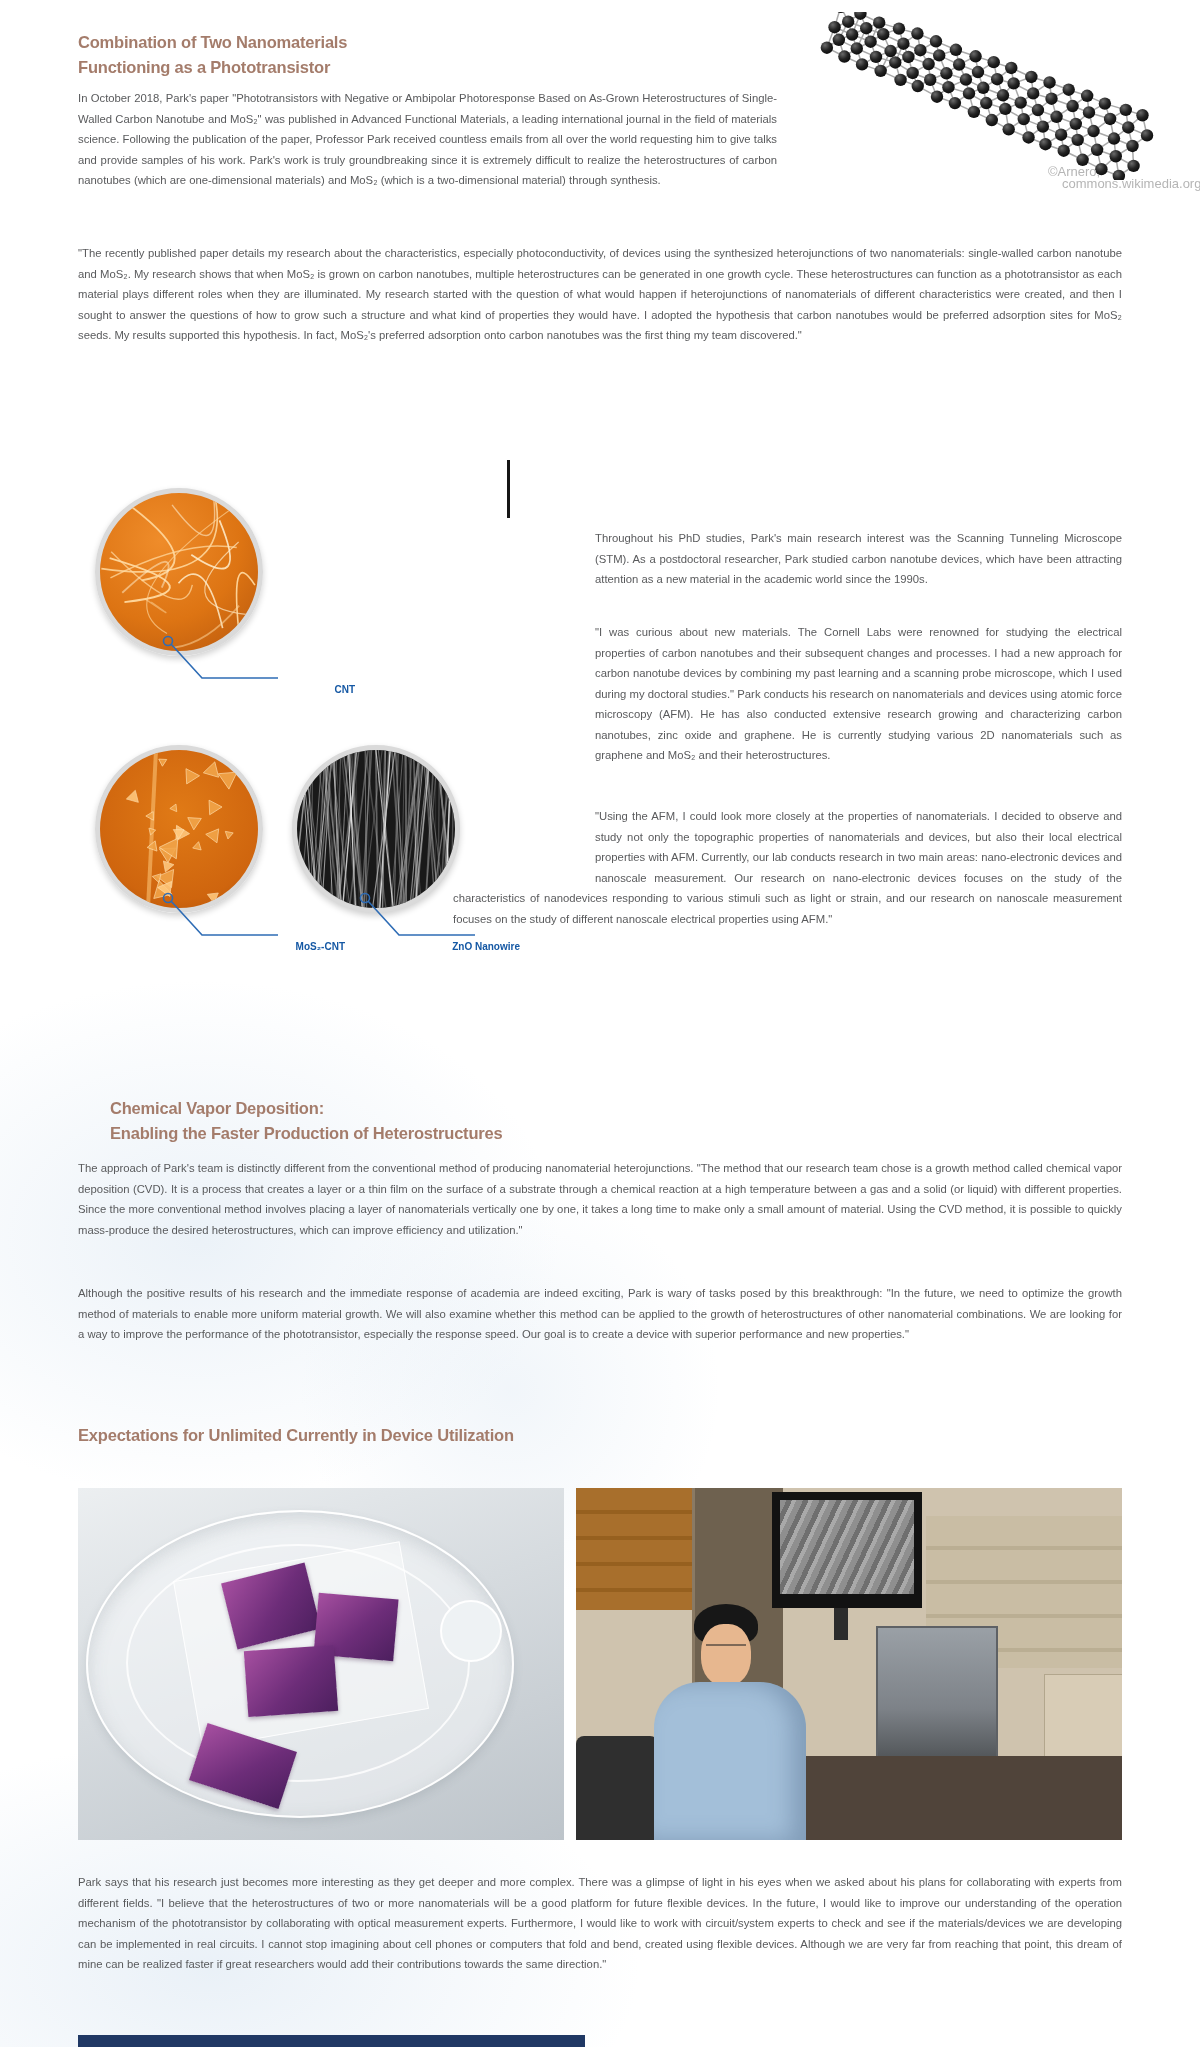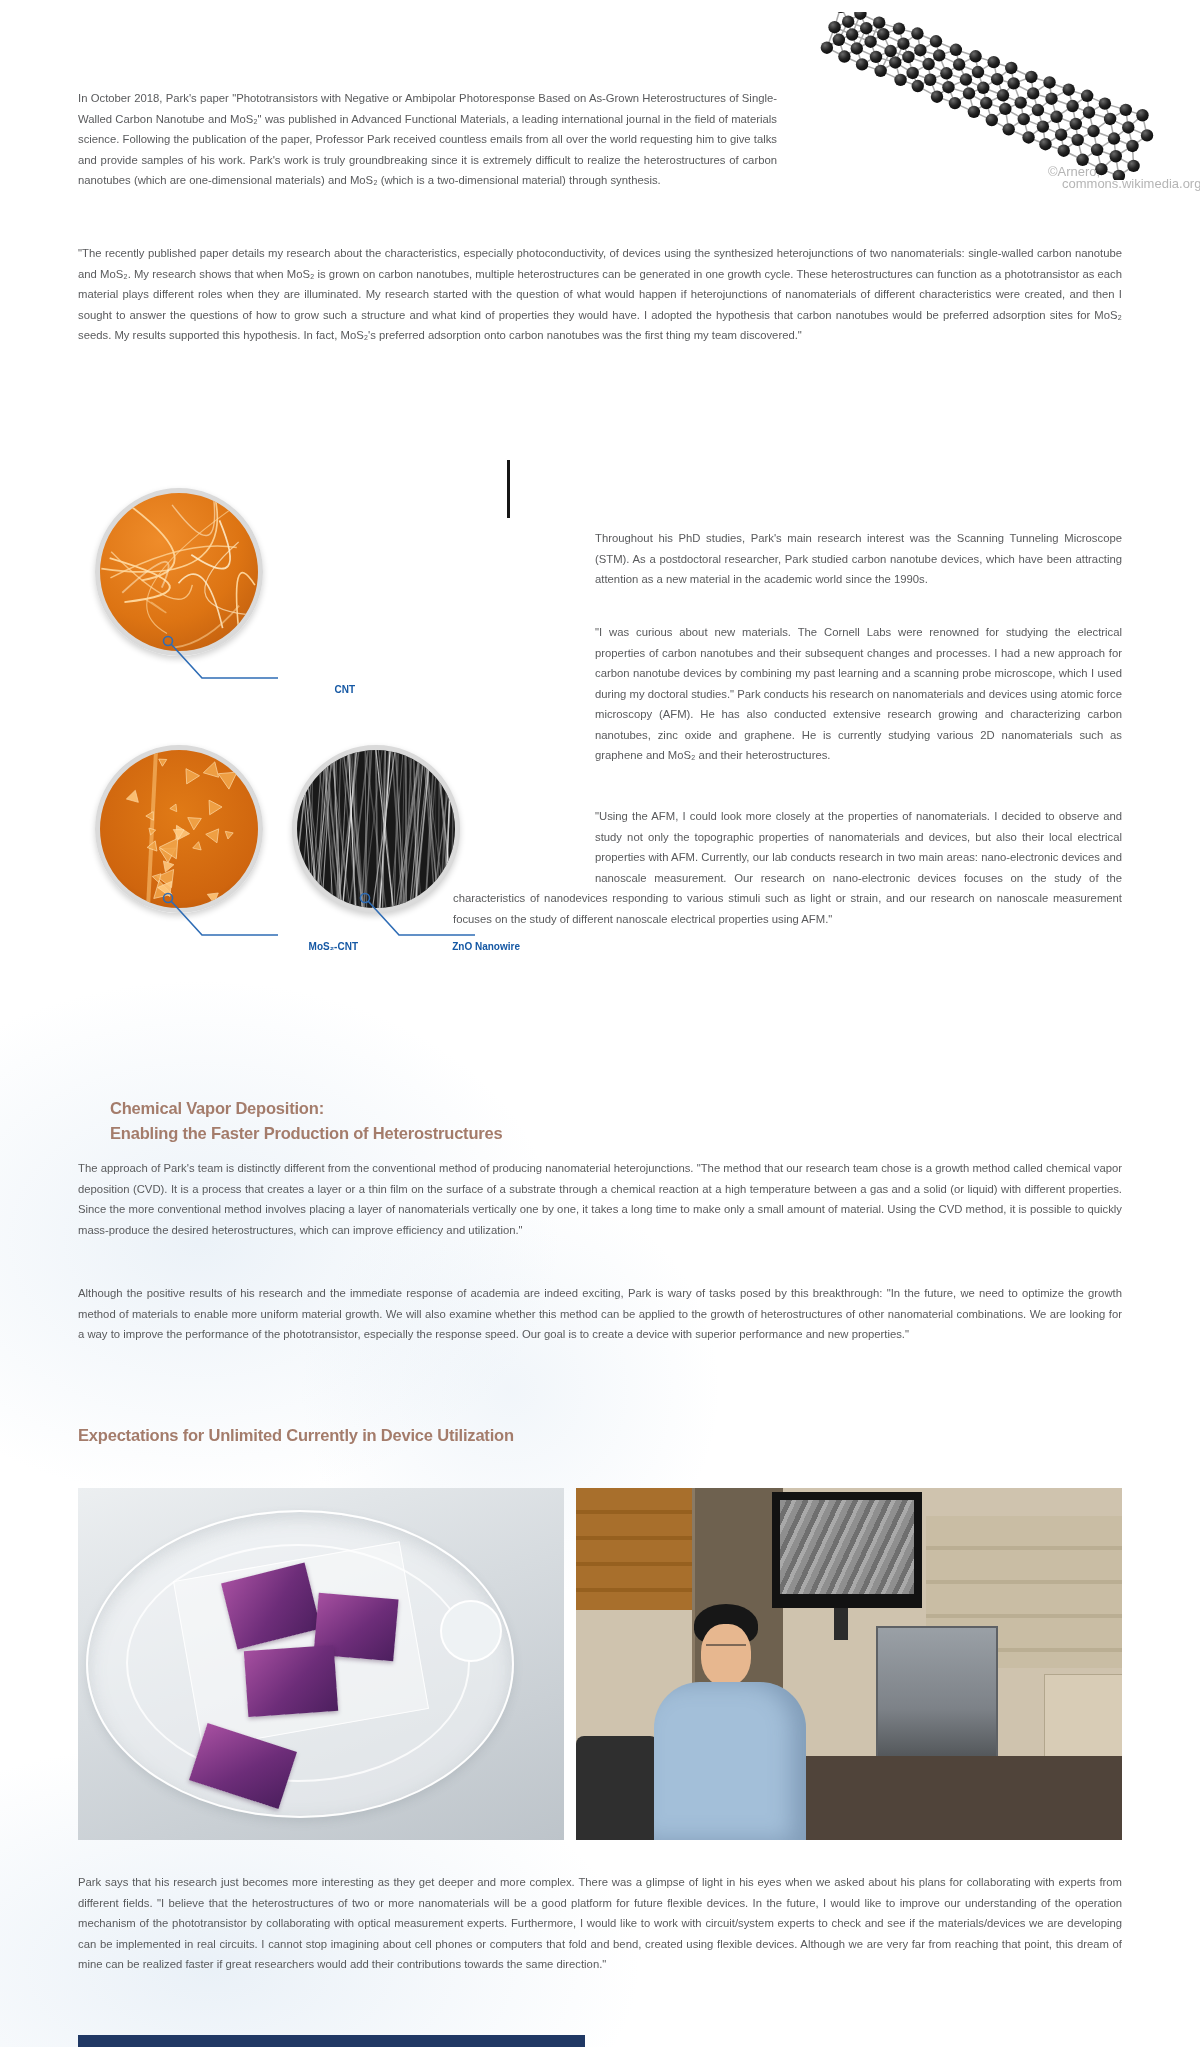--- a/index.html
+++ b/index.html
@@ -77,20 +77,24 @@
 </style>
 </head>
 <body>
 
 <div id="page">
 
   <div class="blob" style="left:-160px;top:980px;width:720px;height:520px;background:radial-gradient(closest-side,rgba(185,208,230,0.28),rgba(185,208,230,0));"></div>
   <div class="blob" style="left:300px;top:1180px;width:420px;height:420px;background:radial-gradient(closest-side,rgba(185,208,230,0.20),rgba(185,208,230,0));"></div>
   <div class="blob" style="left:-220px;top:1740px;width:860px;height:460px;background:radial-gradient(closest-side,rgba(185,208,230,0.30),rgba(185,208,230,0));"></div>
 
+  <div class="sec-heading" style="left:78px;top:30px;">
+    <div>Combination of Two Nanomaterials</div>
+    <div>Functioning as a Phototransistor</div>
+  </div>
 
   <div id="nanotube-wrap">
     <svg id="nanotube-svg" width="400" height="168">
       <defs>
         <radialGradient id="ball" cx="35%" cy="30%" r="75%">
           <stop offset="0%" stop-color="#6a6a6a"></stop>
           <stop offset="55%" stop-color="#242424"></stop>
           <stop offset="100%" stop-color="#0a0a0a"></stop>
         </radialGradient>
       </defs>
@@ -470,21 +474,21 @@
           <polygon points="66.34442450944334,129.76943315332755 73.91104331666604,142.8153276485391 58.77780570222065,142.8153276485391" fill="#ffc97e" stroke="#ffe0b0" stroke-width="0.7" opacity="0.88" transform="rotate(156.54922747984529 66.34442450944334 138.46669615013525)"></polygon>
           <polygon points="51.715722537599504,76.99117549369112 55.25553631747142,83.09430270036682 48.17590875772759,83.09430270036682" fill="#f2a64a" stroke="#ffe0b0" stroke-width="0.7" opacity="0.88" transform="rotate(317.0553609263152 51.715722537599504 81.05992696480826)"></polygon>
           <polygon points="50.82662520231679,60.968156362418085 55.16613100780174,68.45006292359903 46.487119396831844,68.45006292359903" fill="#f2a64a" stroke="#ffe0b0" stroke-width="0.7" opacity="0.88" transform="rotate(28.71407814323902 50.82662520231679 65.95609406987205)"></polygon>
           <polygon points="113.80426919041201,77.20874153915793 120.86231283824891,89.3777823112905 106.74622554257512,89.3777823112905" fill="#f2a64a" stroke="#ffe0b0" stroke-width="0.7" opacity="0.88" transform="rotate(37.210559668019414 113.80426919041201 85.32143538724631)"></polygon>
         </svg>
     </div>
     <svg class="connector" width="150" height="62">
       <circle cx="18" cy="7" r="4.5" fill="none" stroke="#2e6cb5" stroke-width="1.6"></circle>
       <polyline points="21,10 52,44 128,44" fill="none" stroke="#2e6cb5" stroke-width="1.6"></polyline>
     </svg>
-    <div class="fig-label" style="left:63px;">MoS₂-CNT</div>
+    <div class="fig-label" style="left:50px;">MoS₂-CNT</div>
   </div>
 
   <div class="figure" style="left:292px;top:745px;">
     <div class="circle circ-zno">
       <svg id="zno-strands" width="158" height="158">
           <line x1="110.88218503445387" y1="-5" x2="125.06483524572104" y2="163" stroke="rgb(141,141,141)" stroke-width="1.285496704443358" opacity="0.3510823207441717"></line>
           <line x1="94.48370995372534" y1="-5" x2="105.92902672942728" y2="163" stroke="rgb(176,176,176)" stroke-width="1.596183650242165" opacity="0.43765738341026006"></line>
           <line x1="126.01705361157656" y1="-5" x2="138.52891986537725" y2="163" stroke="rgb(205,205,205)" stroke-width="0.6152035625418648" opacity="0.5792408448178321"></line>
           <line x1="45.47645201161504" y1="-5" x2="66.0970407249406" y2="163" stroke="rgb(151,151,151)" stroke-width="1.4308268870227039" opacity="0.7340899808797985"></line>
           <line x1="37.6011205073446" y1="-5" x2="12.590075503103435" y2="163" stroke="rgb(225,225,225)" stroke-width="0.829116210131906" opacity="0.46357158799655734"></line>

